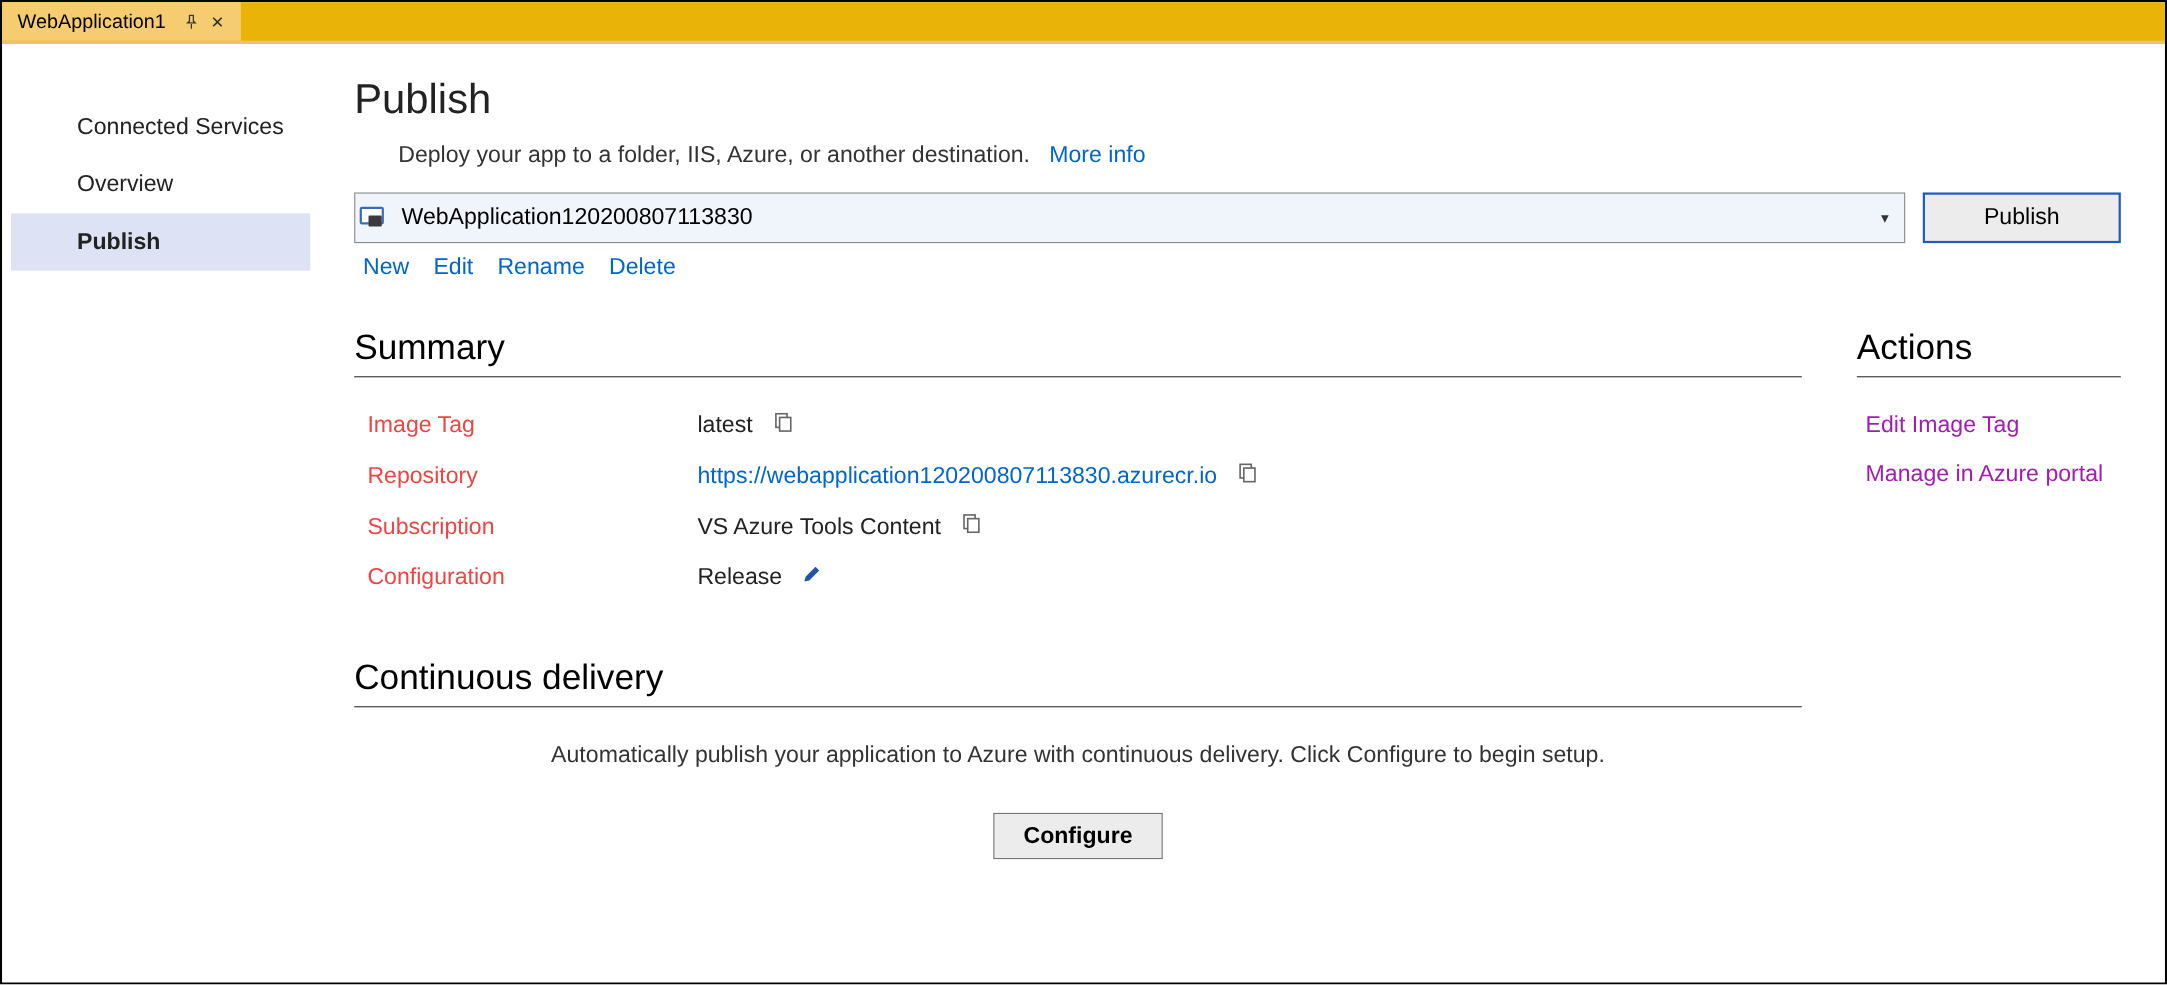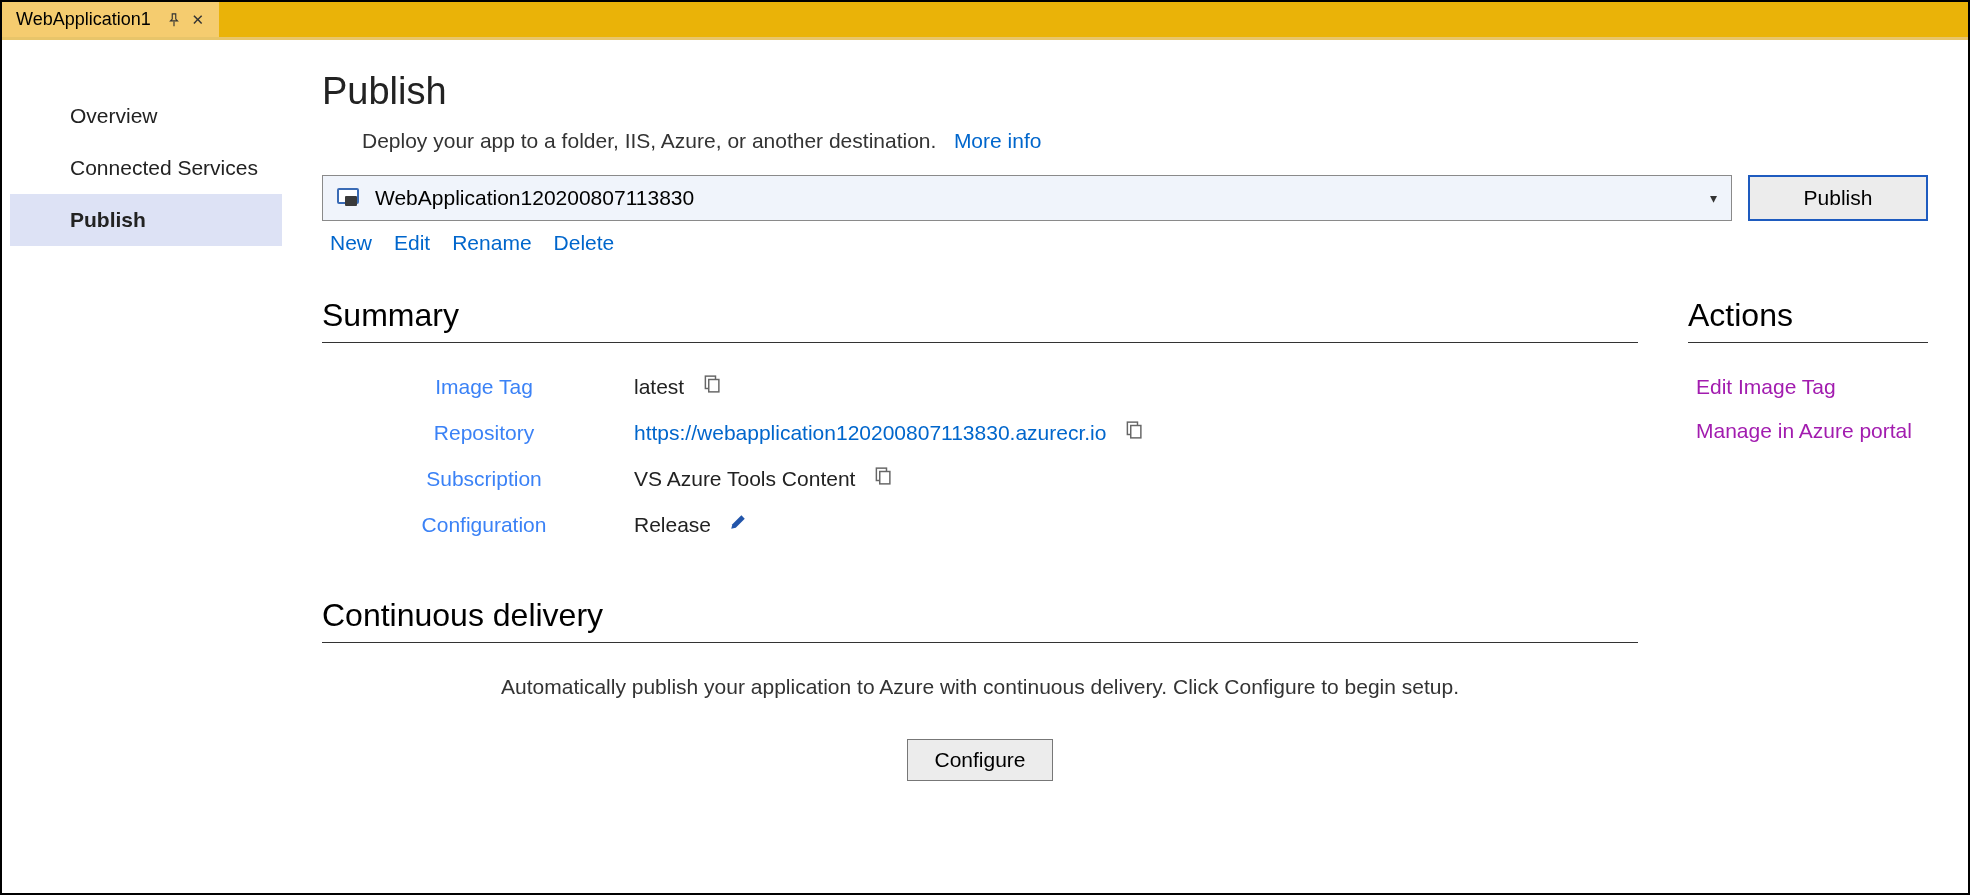--- a/index.html
+++ b/index.html
@@ -85,21 +85,21 @@
       gap: 16px;
       align-items: stretch;
       margin-bottom: 10px;
     }
     .profile-select {
       flex: 1;
       border: 1px solid #8a8a8a;
       background: #f0f4fb;
       display: flex;
       align-items: center;
-      padding: 10px 14px;
+      padding: 10px 4px;
       font-size: 21px;
       position: relative;
       cursor: pointer;
     }
     .profile-select .chev {
       position: absolute;
       right: 14px;
       font-size: 14px;
       color: #333;
     }
@@ -158,21 +158,21 @@
       margin-bottom: 32px;
     }
     .summary-grid {
       display: grid;
       grid-template-columns: 300px 1fr;
       row-gap: 22px;
       font-size: 21px;
       padding-left: 12px;
       margin-bottom: 60px;
     }
-    .summary-label { color: #3b82f6; text-align: center; }
+    .summary-label { color: #ef4444; }
     .summary-value { display: flex; align-items: flex-start; gap: 18px; color: #222; }
     .copy-icon, .edit-icon {
       width: 18px; height: 18px;
       cursor: pointer;
       display: inline-flex;
     }
     .copy-icon svg, .edit-icon svg { width: 100%; height: 100%; }
     .action-link {
       display: block;
       color: #a21caf;
@@ -189,42 +189,43 @@
       margin-bottom: 40px;
       margin-top: 28px;
     }
     .cd-btn-wrap { text-align: center; }
     .configure-btn {
       border: 1px solid #777;
       background: #ececec;
       font-size: 21px;
       padding: 8px 26px;
       cursor: pointer;
+      font-weight: bold;
     }
   </style>
 </head>
 <body>
 
 <div class="window">
   <div class="title-bar">
     <div class="tab">
       <span class="tab-title">WebApplication1</span>
       <span class="pin-icon">
         <svg viewBox="0 0 16 16">
             <path d="M6 1v6l-2 2h8l-2-2V1H6zm2 9v5" stroke="#333" stroke-width="1.3" fill="none"></path>
           </svg>
       </span>
       <span class="close-icon">✕</span>
     </div>
   </div>
 
   <div class="body">
     <nav class="sidebar">
+      <div class="sidebar-item">Connected Services</div>
       <div class="sidebar-item">Overview</div>
-      <div class="sidebar-item">Connected Services</div>
       <div class="sidebar-item active">Publish</div>
     </nav>
 
     <main class="main">
       <h1 class="page-title">Publish</h1>
       <div class="subtitle-row">
         <span>Deploy your app to a folder, IIS, Azure, or another destination.</span>
         &nbsp;
         <span class="link">More info</span>
       </div>

